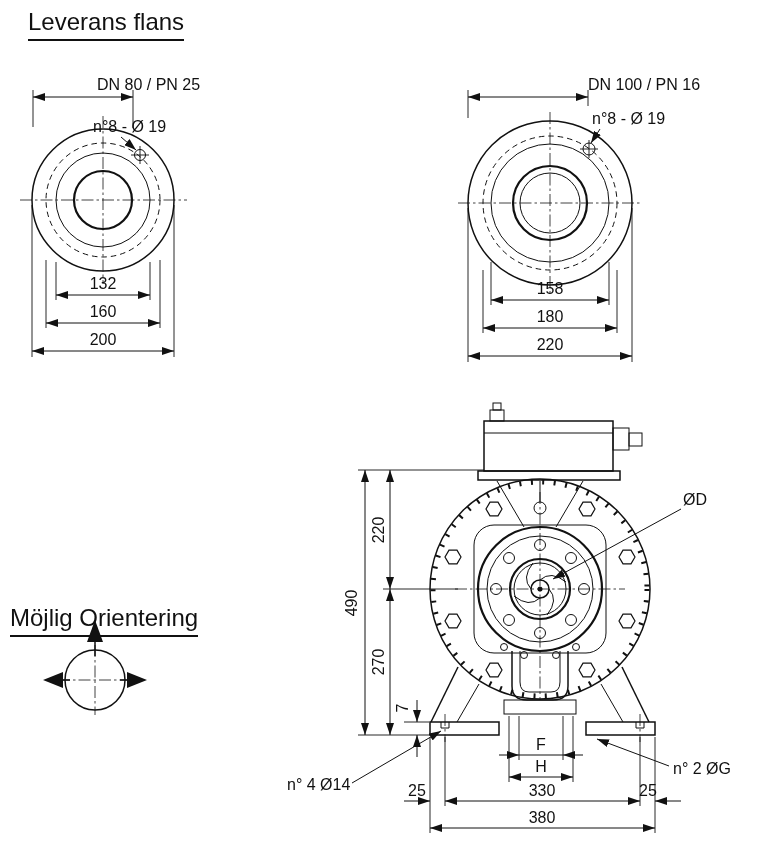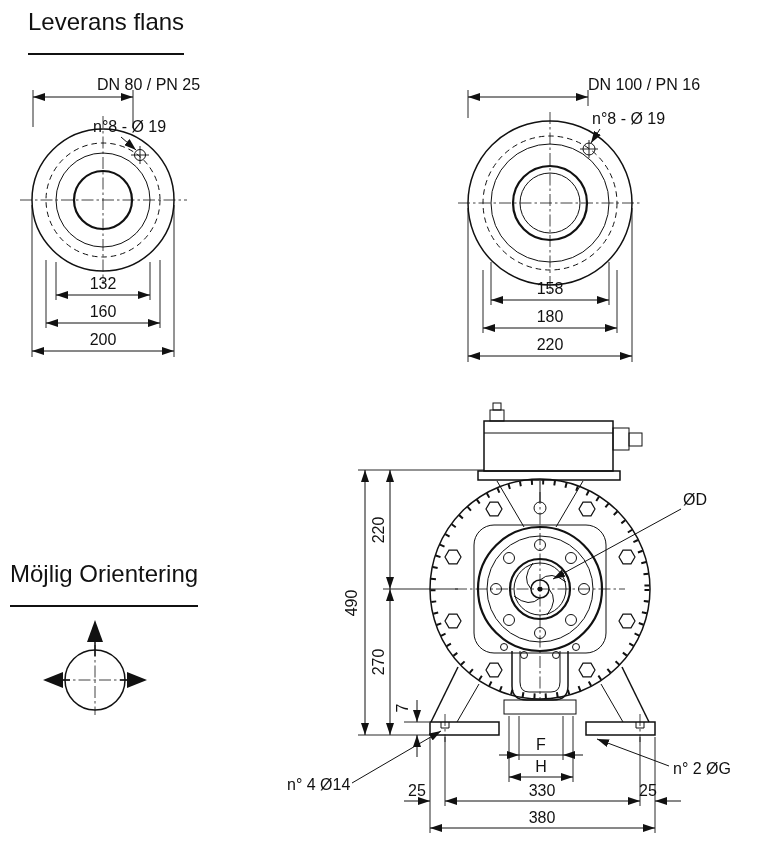--- a/index.html
+++ b/index.html
@@ -1,40 +1,40 @@
 <!DOCTYPE html>
 <html><head>
 <meta charset="utf-8">
 <style>
   html,body{margin:0;padding:0;background:#fff;}
   #stage{position:relative;width:763px;height:849px;background:#fff;overflow:hidden;
          font-family:"Liberation Sans",sans-serif;color:#111;}
   .title{position:absolute;font-size:24px;font-weight:400;white-space:nowrap;}
-  .title span{border-bottom:2px solid #111;padding-bottom:18px;}
+  .title span{border-bottom:2px solid #111;padding-bottom:4px;}
   svg{position:absolute;left:0;top:0;}
   svg text{font-family:"Liberation Sans",sans-serif;font-size:16px;fill:#111;}
   .t-mid{text-anchor:middle;}
   .ln{stroke:#111;fill:none;stroke-width:1.5;}
   .thin{stroke:#111;fill:none;stroke-width:1;}
   .thick{stroke:#111;fill:none;stroke-width:2.2;}
   .ext{stroke:#111;fill:none;stroke-width:0.9;}
   .dim{stroke:#111;fill:none;stroke-width:1;}
   .cl{stroke:#111;fill:none;stroke-width:0.8;stroke-dasharray:12 3 2.5 3;}
   .dash{stroke:#111;fill:none;stroke-width:1;stroke-dasharray:5.5 4;}
   .fins{stroke:#111;fill:none;stroke-width:5;stroke-dasharray:2 9.5;}
   .hexb{fill:#fff;stroke:#111;stroke-width:1.2;}
   .blk{fill:#111;stroke:none;}
 </style>
 </head>
 <body>
 
 <div id="stage">
 
   <div class="title" style="left:28px;top:8px;"><span>Leverans flans</span></div>
-  <div class="title" style="left:10px;top:560px;"><span>Möjlig Orientering</span></div>
+  <div class="title" style="left:10px;top:604px;"><span>Möjlig Orientering</span></div>
 
   <svg width="763" height="849" viewBox="0 0 763 849">
     <defs>
       <marker id="arr" viewBox="0 0 12 8" markerWidth="12" markerHeight="8" refX="12" refY="4" orient="auto-start-reverse" markerUnits="userSpaceOnUse">
         <path d="M0,0 L12,4 L0,8 Z" fill="#111"></path>
       </marker>
       <polygon id="hx" class="hexb" points="8,0 4,6.9 -4,6.9 -8,0 -4,-6.9 4,-6.9"></polygon>
     </defs>
 
     <g>

